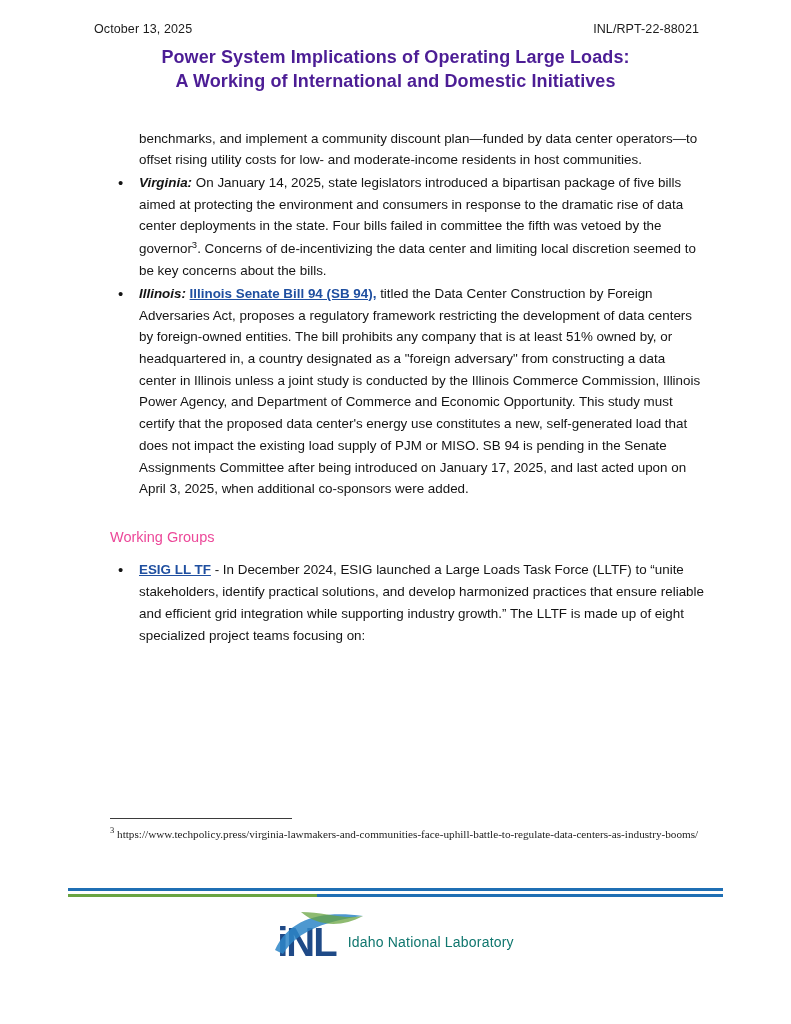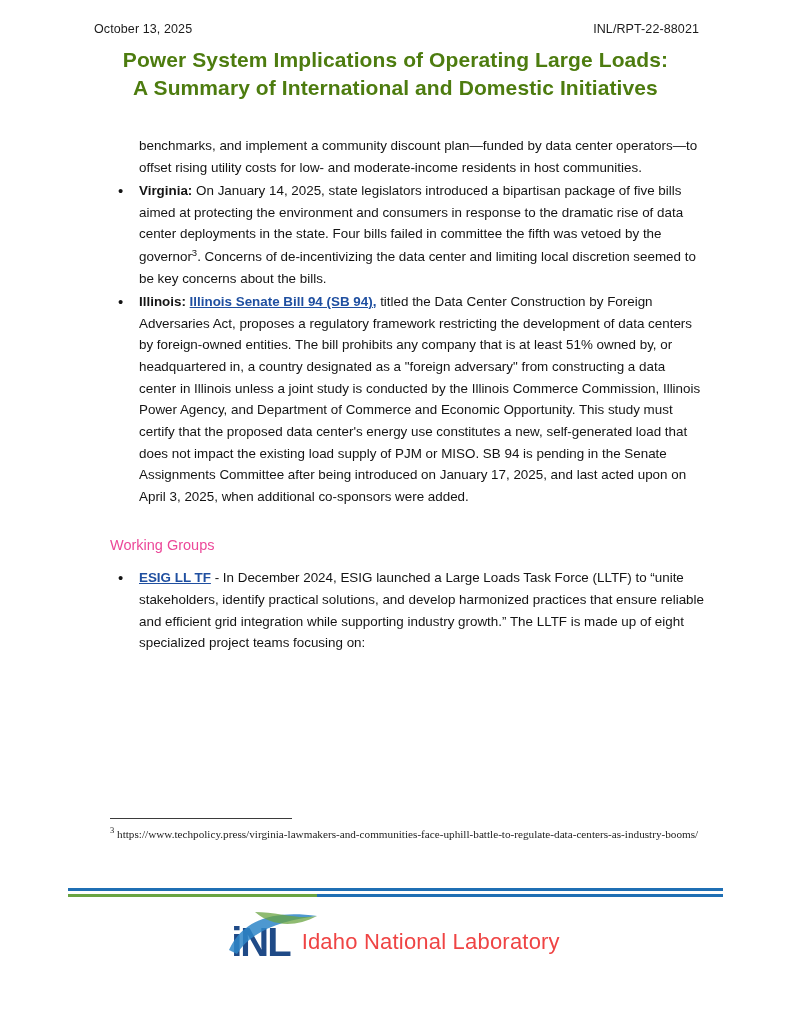--- a/index.html
+++ b/index.html
@@ -66,22 +66,22 @@
     color: #1b1b1b;
     padding: 0 30px 0 32px;
     font-family: "Liberation Sans", sans-serif;
   }
   .meta-date { letter-spacing: .1px; }
   .meta-report { letter-spacing: .1px; }
 
   .doc-title {
     margin: 10px 0 16px 0;
     text-align: center;
-    color: #4d7c0f;
-    font-size: 21px;
+    color: #4c1d95;
+    font-size: 18px;
     line-height: 1.32;
     font-weight: bold;
     letter-spacing: .1px;
     padding: 0 8px;
   }
   .doc-title .line2 { display: block; }
 
   .body-area {
     margin-top: 34px;
     padding-left: 48px;
@@ -108,21 +108,21 @@
   }
   ul.bullets > li::before {
     content: "\2022";
     position: absolute;
     left: 8px;
     top: -1px;
     font-size: 15px;
     line-height: 1.62;
     color: #141414;
   }
-  .lead { font-weight: bold; }
+  .lead { font-weight: bold; font-style: italic; }
   .linky {
     color: #1f4fa0;
     text-decoration: underline;
     font-weight: bold;
   }
   sup { font-size: 9.5px; vertical-align: super; }
 
   h2.section {
     color: #ec4899;
     font-size: 14.5px;
@@ -210,22 +210,22 @@
   }
   .logo-swoosh {
     position: absolute;
     left: -6px;
     top: -12px;
     width: 96px;
     height: 46px;
   }
   .logo-text {
     font-family: "Liberation Sans", sans-serif;
-    font-size: 22px;
-    color: #ef4444;
+    font-size: 14px;
+    color: #0f766e;
     margin-left: 12px;
     letter-spacing: .2px;
   }
 </style>
 </head>
 <body>
 
 <div class="bg-layer">
   <svg class="hex-top" viewBox="0 0 430 210">
     <defs>
@@ -294,21 +294,21 @@
 
 <div class="page">
 
   <div class="meta-row">
     <span class="meta-date">October 13, 2025</span>
     <span class="meta-report">INL/RPT-22-88021</span>
   </div>
 
   <h1 class="doc-title">
     <span class="line1">Power System Implications of Operating Large Loads:</span>
-    <span class="line2">A Summary of International and Domestic Initiatives</span>
+    <span class="line2">A Working of International and Domestic Initiatives</span>
   </h1>
 
   <div class="body-area">
 
     <p class="cont">benchmarks, and implement a community discount plan—funded by data center operators—to offset rising utility costs for low- and moderate-income residents in host communities.</p>
 
     <ul class="bullets">
       <li>
         <span class="lead">Virginia:</span><span> On January 14, 2025, state legislators introduced a bipartisan package of five bills aimed at protecting the environment and consumers in response to the dramatic rise of data center deployments in the state. Four bills failed in committee the fifth was vetoed by the governor</span><sup>3</sup><span>. Concerns of de-incentivizing the data center and limiting local discretion seemed to be key concerns about the bills.</span>
       </li>

